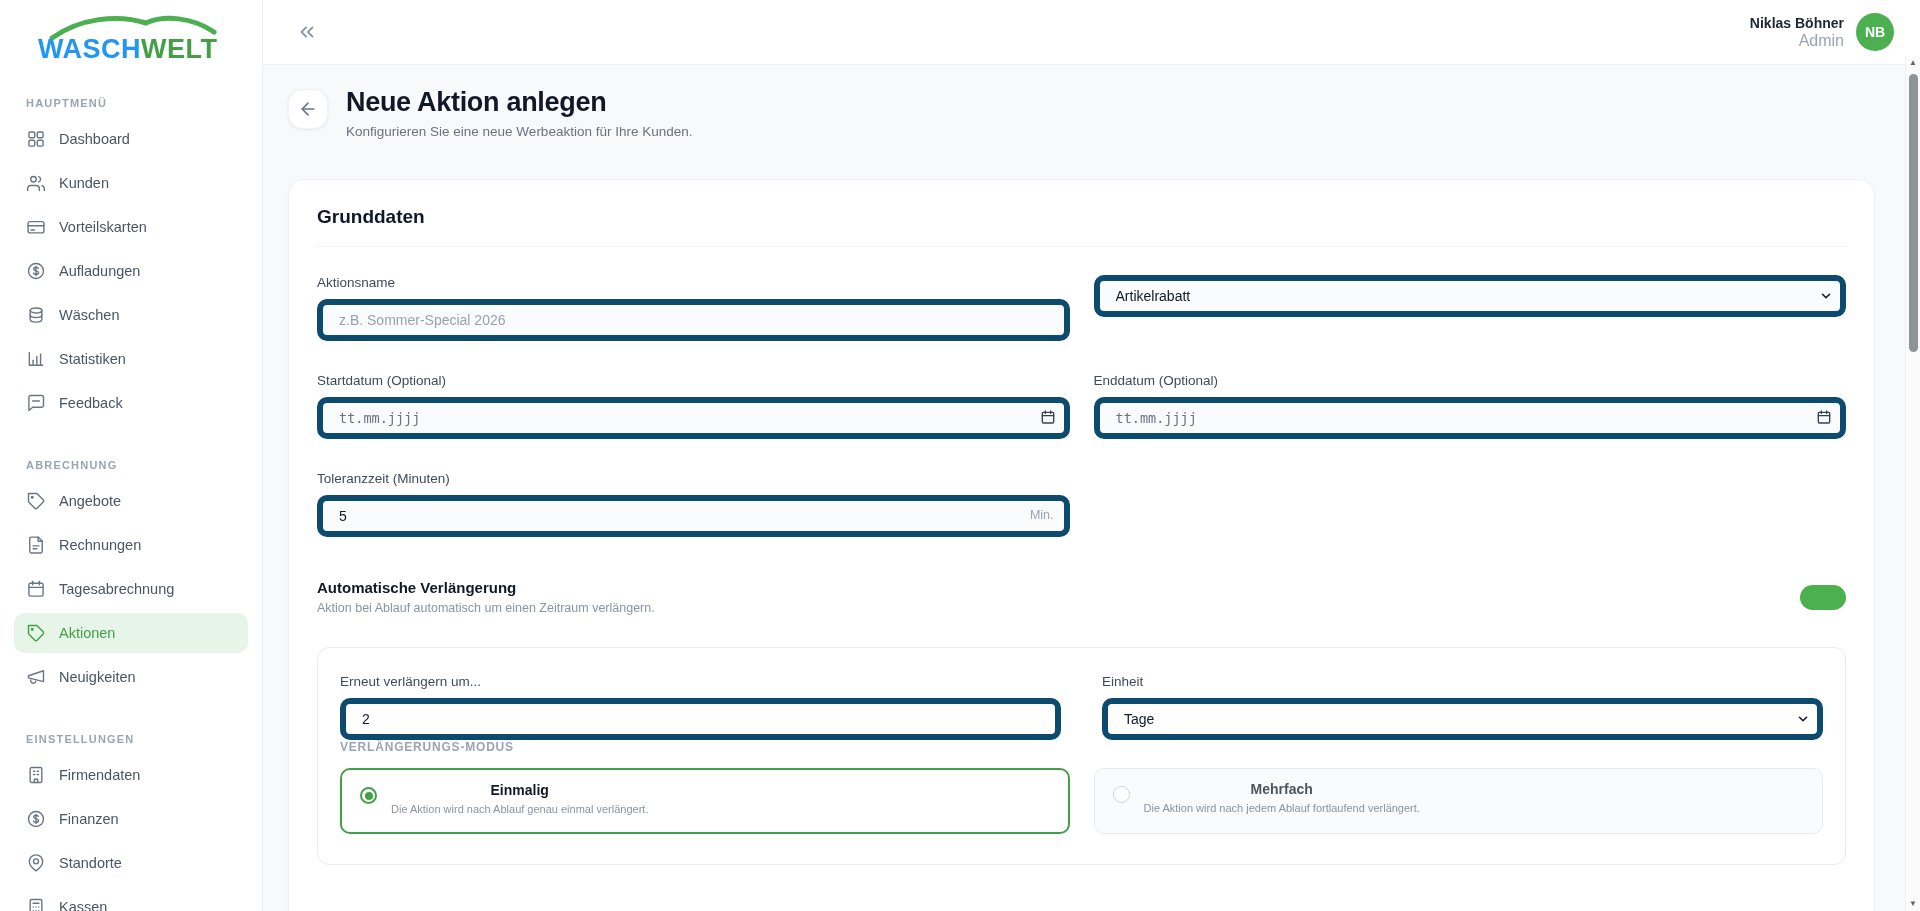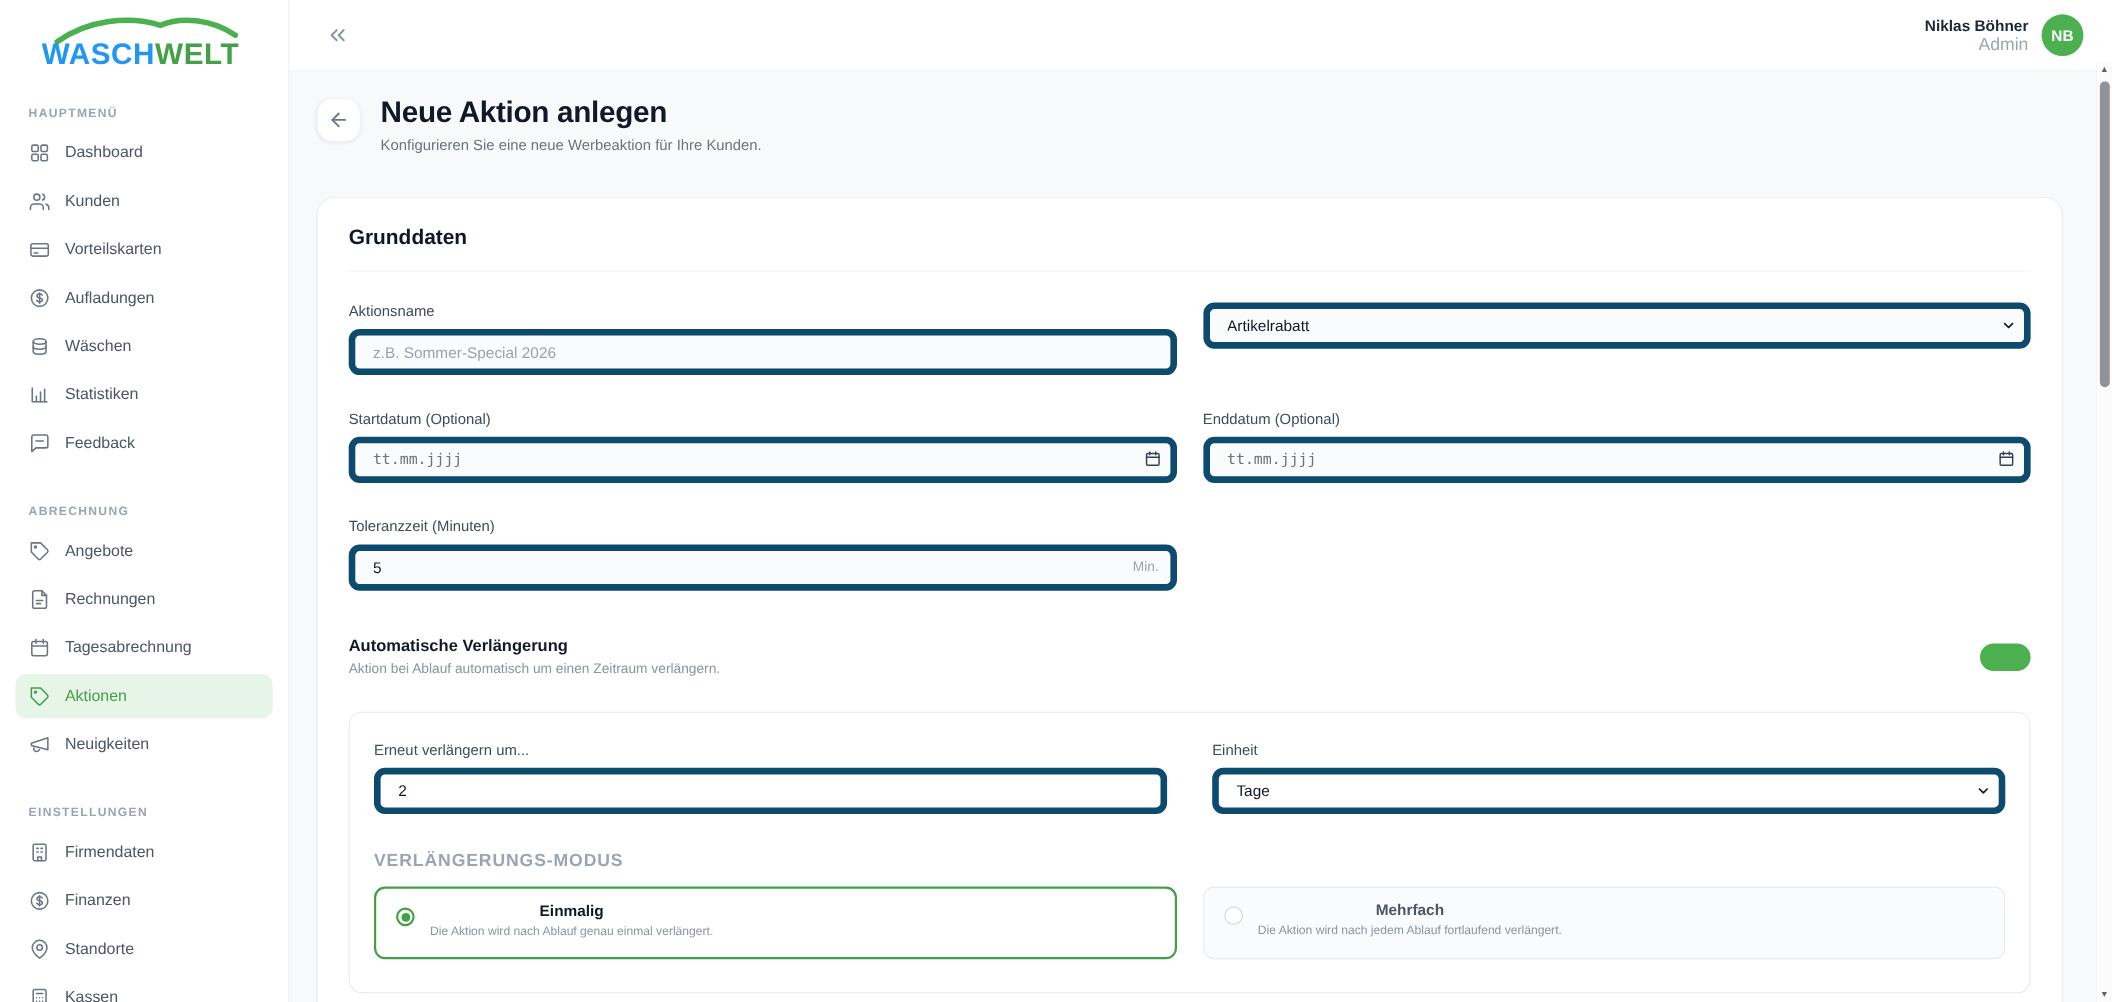--- a/index.html
+++ b/index.html
@@ -58,21 +58,21 @@
 
   .toggle-row { display:flex; align-items:flex-start; margin-top:42px; }
   .toggle-title { font-size:15px; font-weight:700; color:#111827; }
   .toggle-desc { font-size:12.5px; color:#8a94a3; margin-top:5px; }
   .toggle { margin-left:auto; width:46px; height:25px; border-radius:13px; background:#4caf50; cursor:pointer; flex:none; margin-top:6px; }
 
   .inner-panel { margin-top:32px; border:1px solid #e7eaee; border-radius:12px; padding:26px 22px 30px 22px; }
   .inner-grid { display:grid; grid-template-columns:1fr 1fr; column-gap:24px;gap:41px; }
   .inner-panel .input, .inner-panel .select { background:#ffffff; }
 
-  .modus-label { font-size:16px; font-weight:700; letter-spacing:.8px; color:#9aa4b2; margin-top:34px; }
+  .modus-label { font-size:12px; font-weight:700; letter-spacing:.8px; color:#9aa4b2; }
   .option-grid { display:grid; grid-template-columns:1fr 1fr; column-gap:24px; margin-top:14px;text-align:center; }
   .option-card { border-radius:10px; padding:12px 18px 14px 18px; display:flex; gap:14px; align-items:flex-start; cursor:pointer; min-height:66px; }
   .option-card.selected { border:2px solid #43a047; background:#fff; }
   .option-card.unselected { border:1px solid #e7eaee; background:#fafbfc; }
   .radio { width:17px; height:17px; border-radius:50%; flex:none; margin-top:5px; position:relative; }
   .radio.on { border:2px solid #43a047; }
   .radio.on::after { content:""; position:absolute; left:2.5px; top:2.5px; width:8px; height:8px; border-radius:50%; background:#43a047; }
   .radio.off { border:1.5px solid #cbd3dd; background:#fff; }
   .opt-title { font-size:14px; font-weight:700; color:#111827; }
   .option-card.unselected .opt-title { color:#4b5563; }

